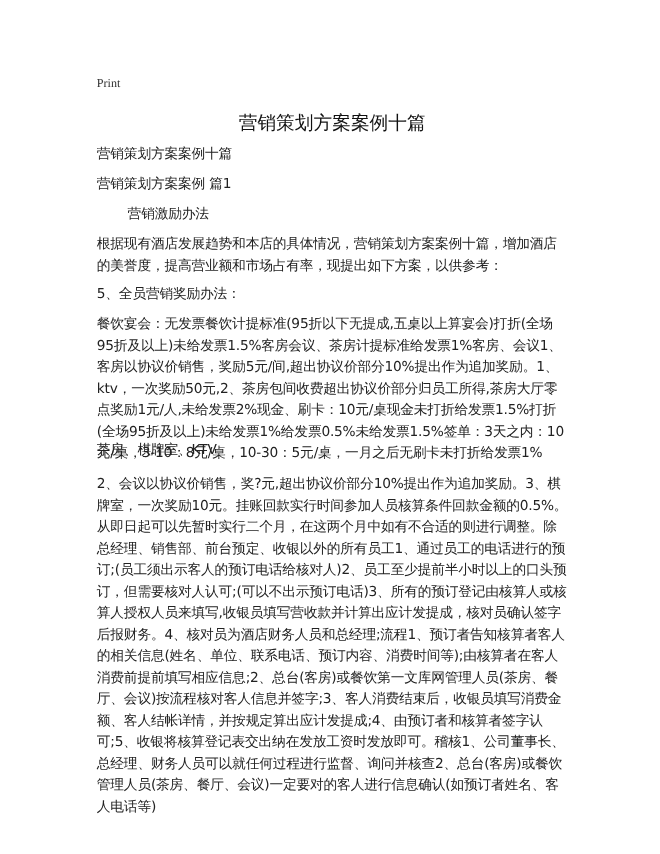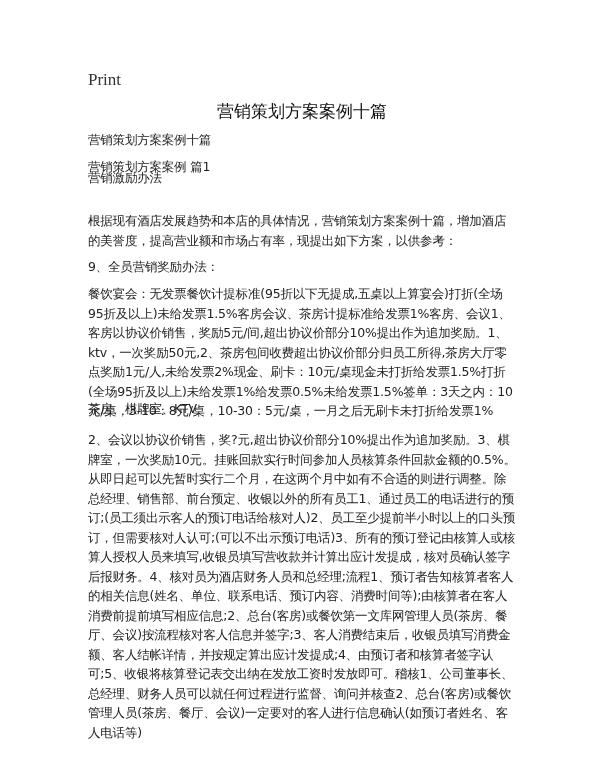--- a/index.html
+++ b/index.html
@@ -1,30 +1,30 @@
 <!DOCTYPE html>
 <html><head>
 <meta charset="utf-8">
 <style>
   html, body { margin: 0; padding: 0; background: #ffffff; }
   body { width: 600px; height: 776px; overflow: hidden; position: relative;
          font-family: "DejaVu Serif", "Liberation Serif", serif; color: #1a1a1a; }
   .page { position: absolute; left: 88px; top: 0; width: 428px; }
-  .print { position: absolute; top: 70px; left: 0; font-size: 17px; color: #333; font-family: "Liberation Serif", serif; }
+  .print { position: absolute; top: 70px; left: 0; font-size: 11px; color: #333; font-family: "Liberation Serif", serif; }
   .title { position: absolute; top: 100px; left: 0; width: 428px; text-align: center; font-size: 17px; font-family: "DejaVu Sans", sans-serif; color: #111; }
   .p { position: absolute; left: 0; width: 428px; font-size: 12.5px; line-height: 19.5px; font-family: "DejaVu Sans", sans-serif; color: #222; letter-spacing: -0.2px; }
   .bold { font-weight: normal; }
 </style>
 </head>
 <body>
 
 <div class="page">
   <div class="print">Print</div>
   <div class="title">营销策划方案案例十篇</div>
   <div class="p" style="top:130px;">营销策划方案案例十篇</div>
   <div class="p bold" style="top:157px;">营销策划方案案例 篇1</div>
-  <div class="p" style="top:168px;">营销激励办法</div>
+  <div class="p" style="top:184px;margin-left:28px;">营销激励办法</div>
   <div class="p" style="top:211px;">根据现有酒店发展趋势和本店的具体情况，营销策划方案案例十篇，增加酒店的美誉度，提高营业额和市场占有率，现提出如下方案，以供参考：</div>
-  <div class="p" style="top:257px;">9、全员营销奖励办法：</div>
+  <div class="p" style="top:257px;">5、全员营销奖励办法：</div>
   <div class="p" style="top:284px;">餐饮宴会：无发票餐饮计提标准(95折以下无提成,五桌以上算宴会)打折(全场95折及以上)未给发票1.5%客房会议、茶房计提标准给发票1%客房、会议1、客房以协议价销售，奖励5元/间,超出协议价部分10%提出作为追加奖励。1、ktv，一次奖励50元,2、茶房包间收费超出协议价部分归员工所得,茶房大厅零点奖励1元/人,未给发票2%现金、刷卡：10元/桌现金未打折给发票1.5%打折(全场95折及以上)未给发票1%给发票0.5%未给发票1.5%签单：3天之内：10元/桌，3-10：8元/桌，10-30：5元/桌，一月之后无刷卡未打折给发票1%</div>
   <div class="p" style="top:399px;">茶房、棋牌室、KTV</div>
   <div class="p" style="top:430px;">2、会议以协议价销售，奖?元,超出协议价部分10%提出作为追加奖励。3、棋牌室，一次奖励10元。挂账回款实行时间参加人员核算条件回款金额的0.5%。从即日起可以先暂时实行二个月，在这两个月中如有不合适的则进行调整。除总经理、销售部、前台预定、收银以外的所有员工1、通过员工的电话进行的预订;(员工须出示客人的预订电话给核对人)2、员工至少提前半小时以上的口头预订，但需要核对人认可;(可以不出示预订电话)3、所有的预订登记由核算人或核算人授权人员来填写,收银员填写营收款并计算出应计发提成，核对员确认签字后报财务。4、核对员为酒店财务人员和总经理;流程1、预订者告知核算者客人的相关信息(姓名、单位、联系电话、预订内容、消费时间等);由核算者在客人消费前提前填写相应信息;2、总台(客房)或餐饮第一文库网管理人员(茶房、餐厅、会议)按流程核对客人信息并签字;3、客人消费结束后，收银员填写消费金额、客人结帐详情，并按规定算出应计发提成;4、由预订者和核算者签字认可;5、收银将核算登记表交出纳在发放工资时发放即可。稽核1、公司董事长、总经理、财务人员可以就任何过程进行监督、询问并核查2、总台(客房)或餐饮管理人员(茶房、餐厅、会议)一定要对的客人进行信息确认(如预订者姓名、客人电话等)</div>
 </div>
 
 </body></html>

